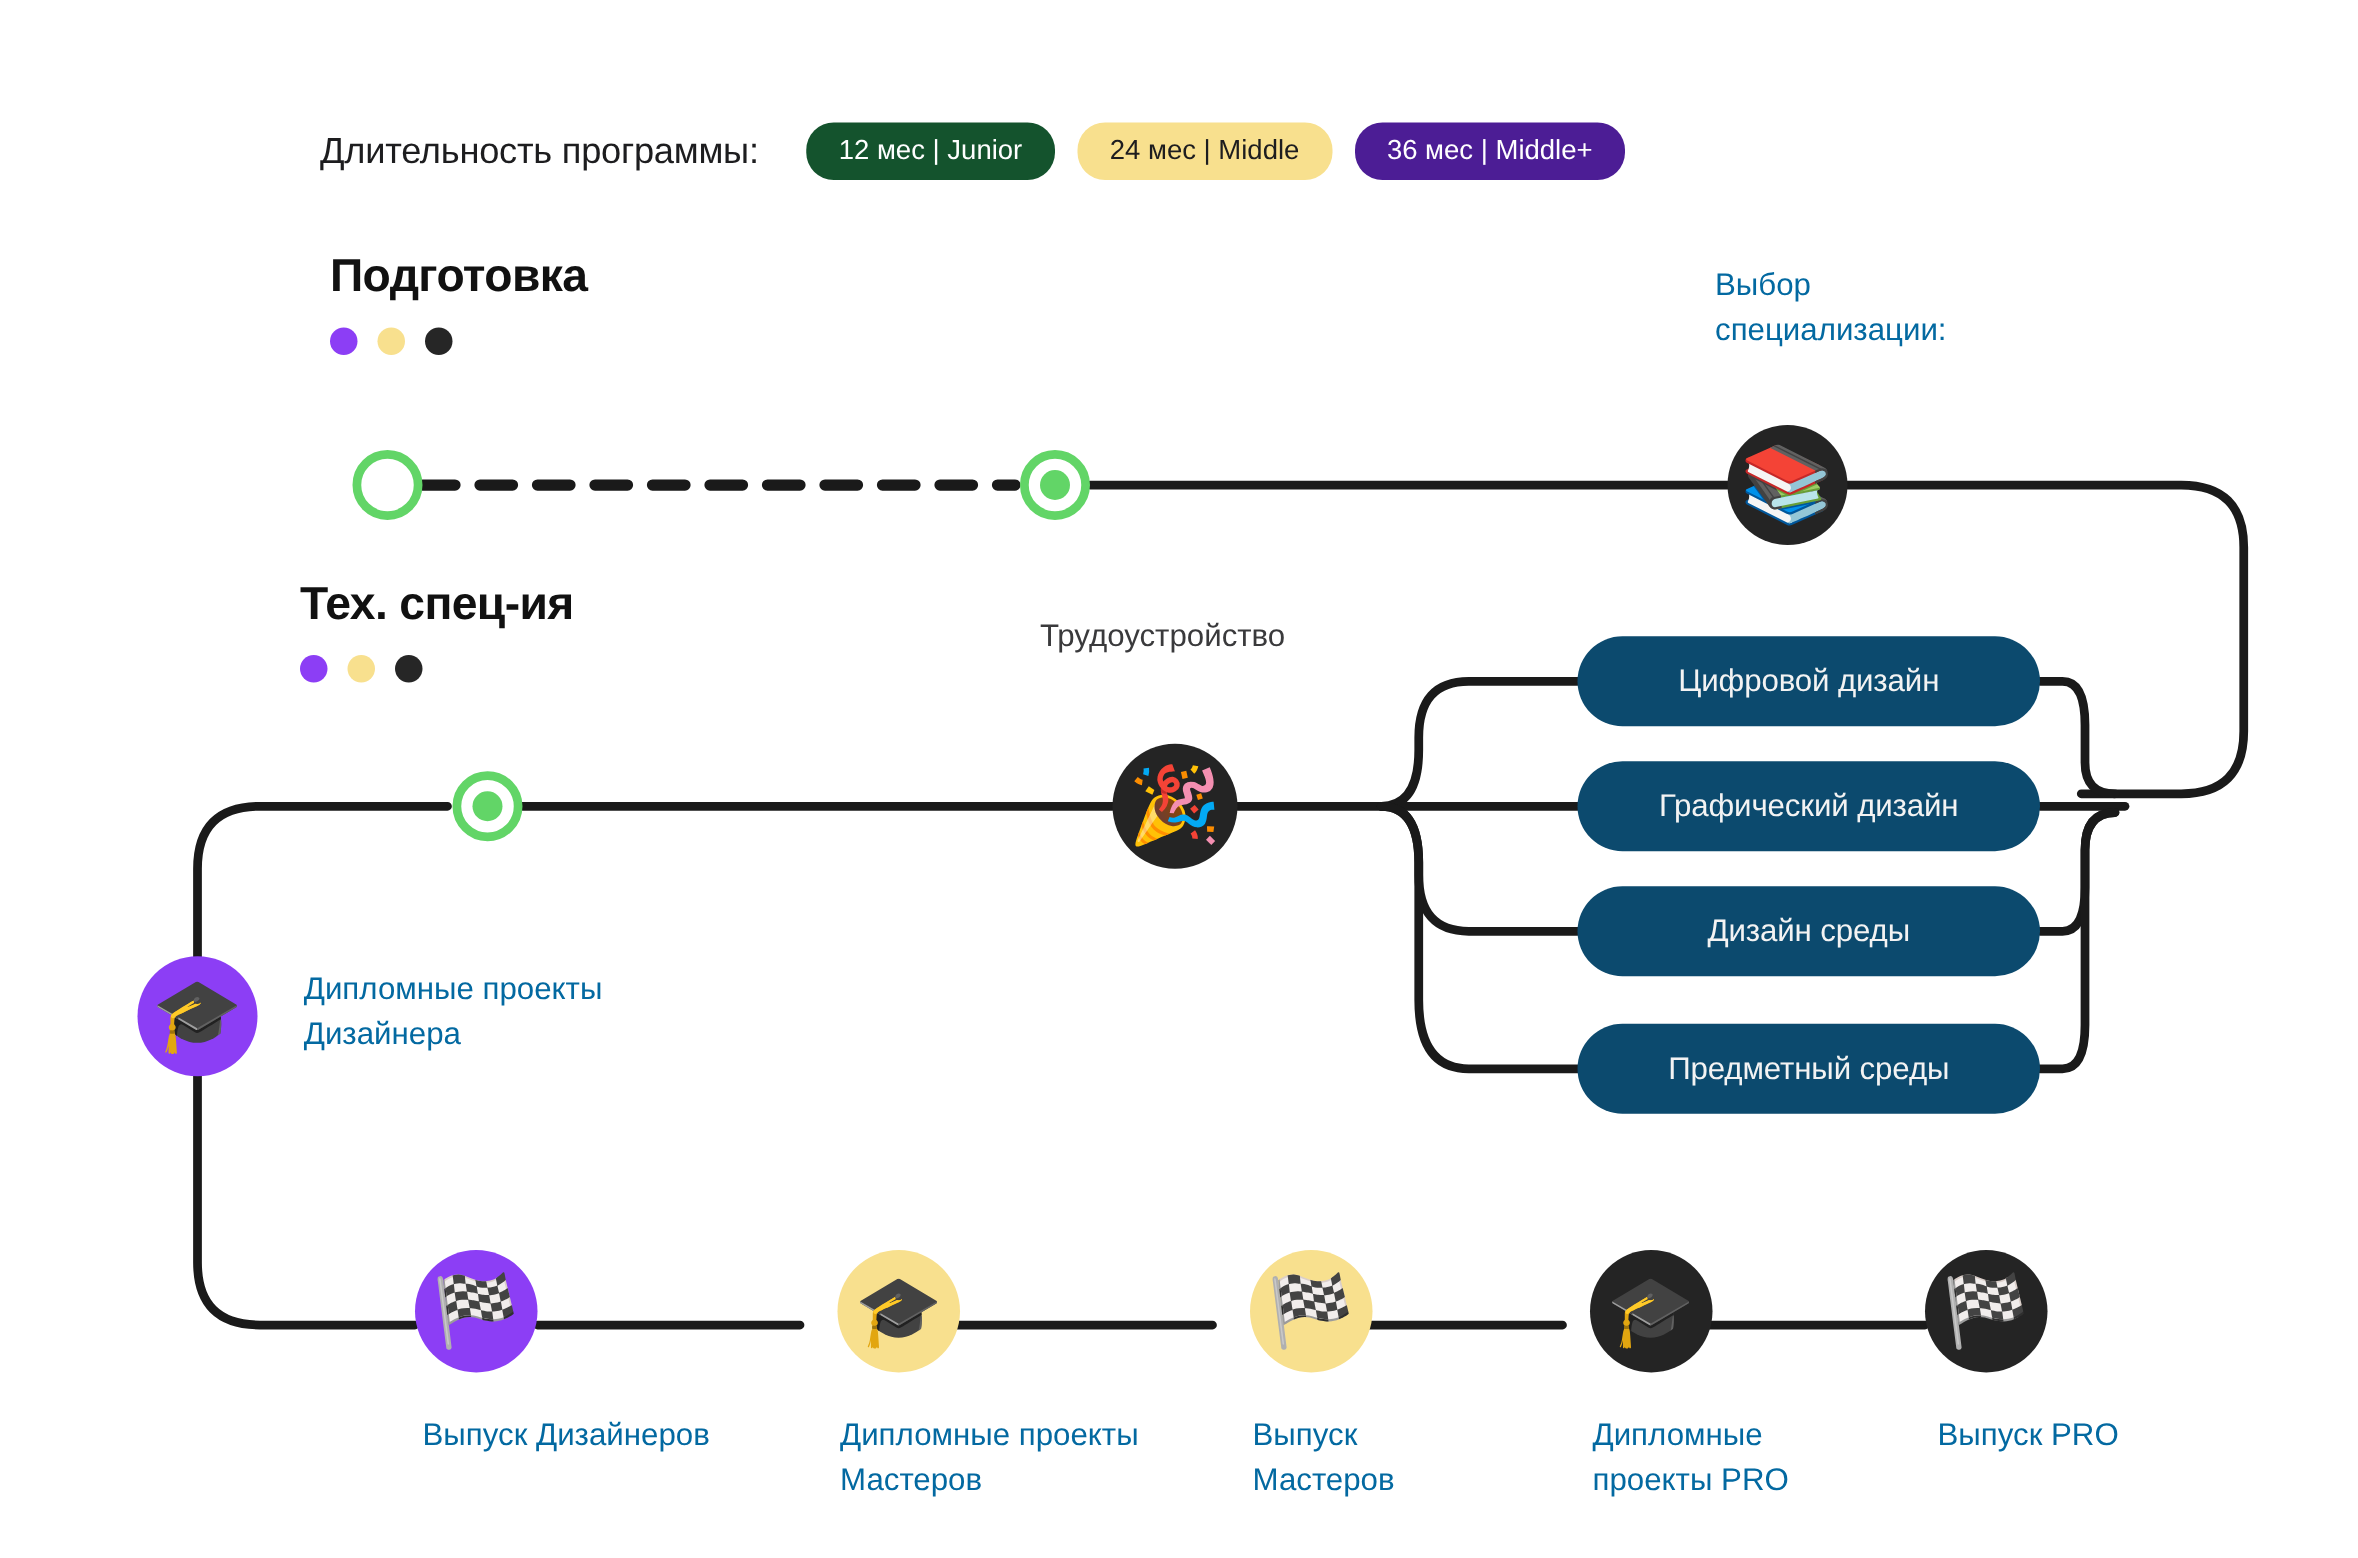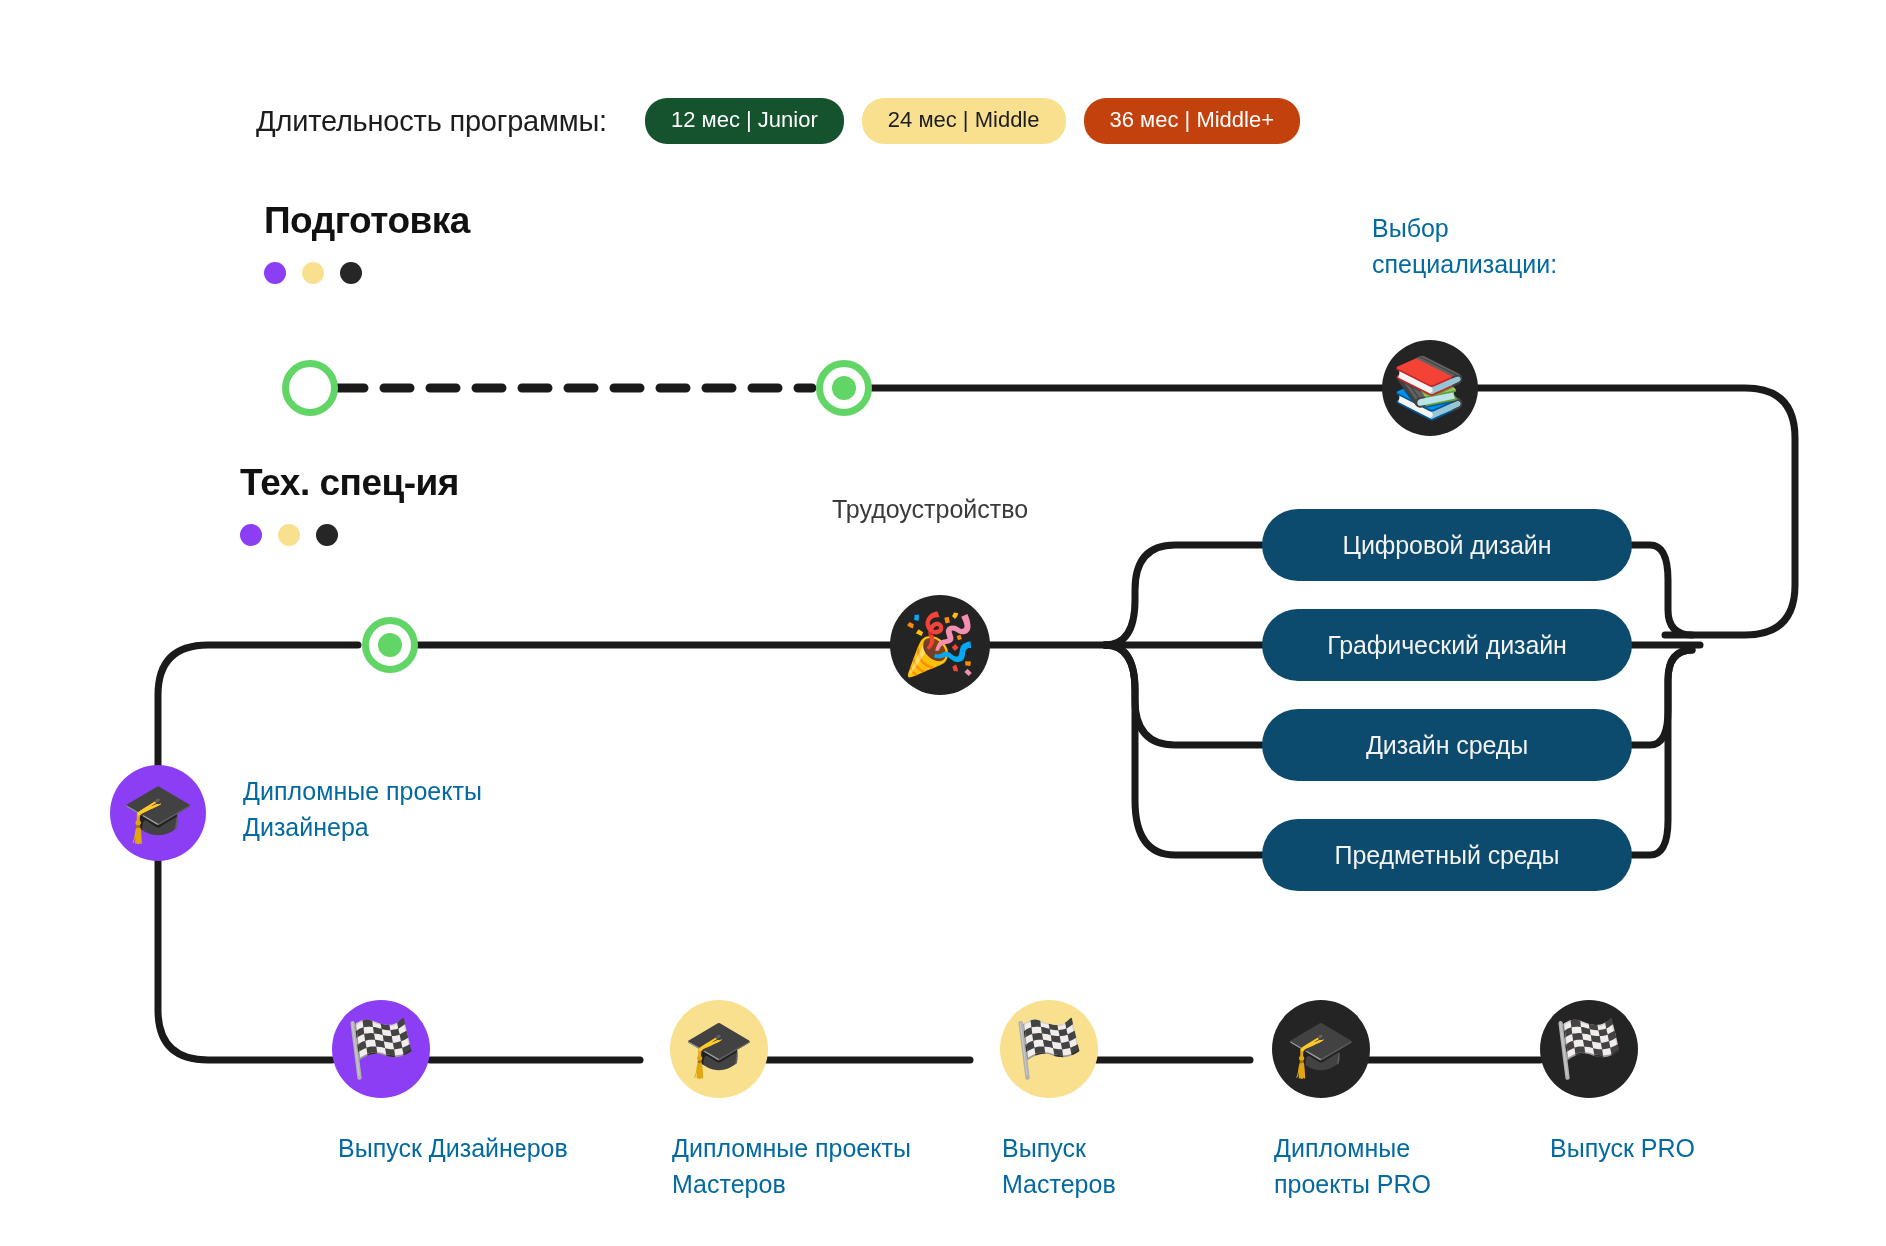--- a/index.html
+++ b/index.html
@@ -45,21 +45,21 @@
   }
   .pill {
     border-radius: 22px;
     padding: 11px 26px 13px;
     font-size: 22px;
     white-space: nowrap;
     line-height: 1;
   }
   .pill-purple { background: #14532d; color: #ffffff; }
   .pill-yellow { background: #f8e08e; color: #1d1d1f; }
-  .pill-dark   { background: #c2410c; color: #ffffff; }
+  .pill-dark   { background: #4c1d95; color: #ffffff; }
 
   
   .stage {
     position: absolute;
   }
   .stage-title {
     font-size: 37px;
     font-weight: bold;
     color: #111111;
     letter-spacing: -0.5px;

